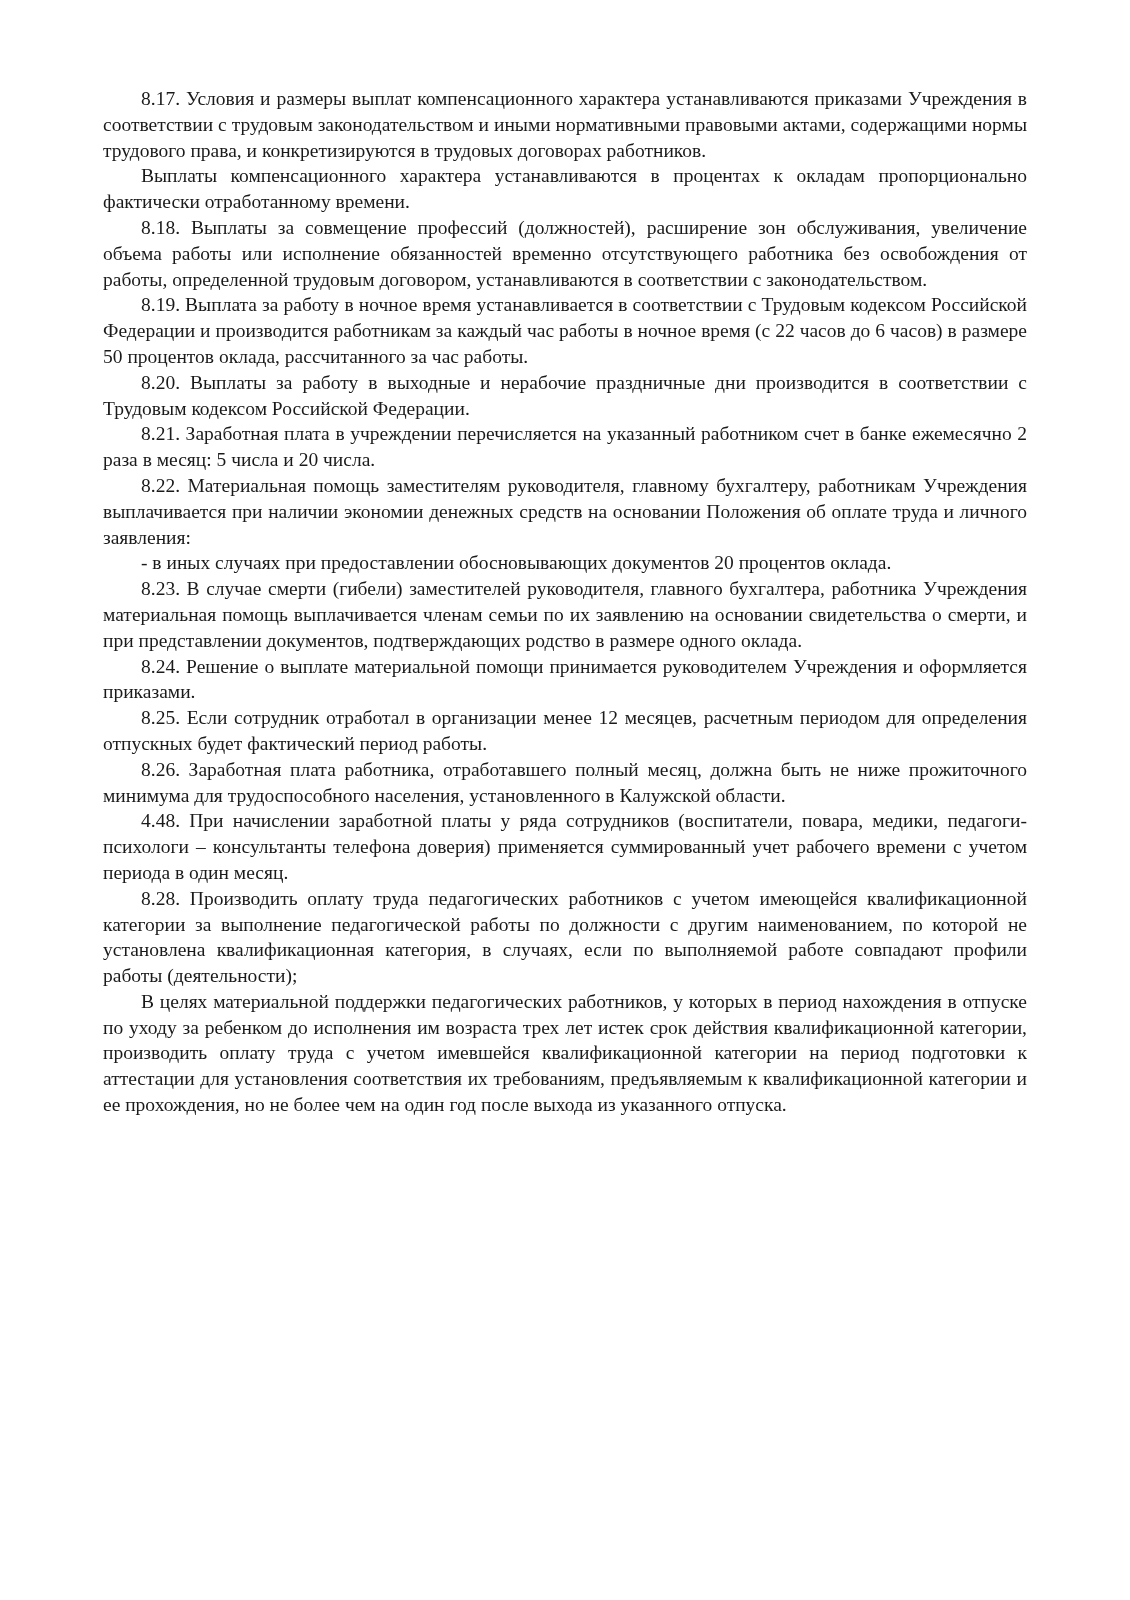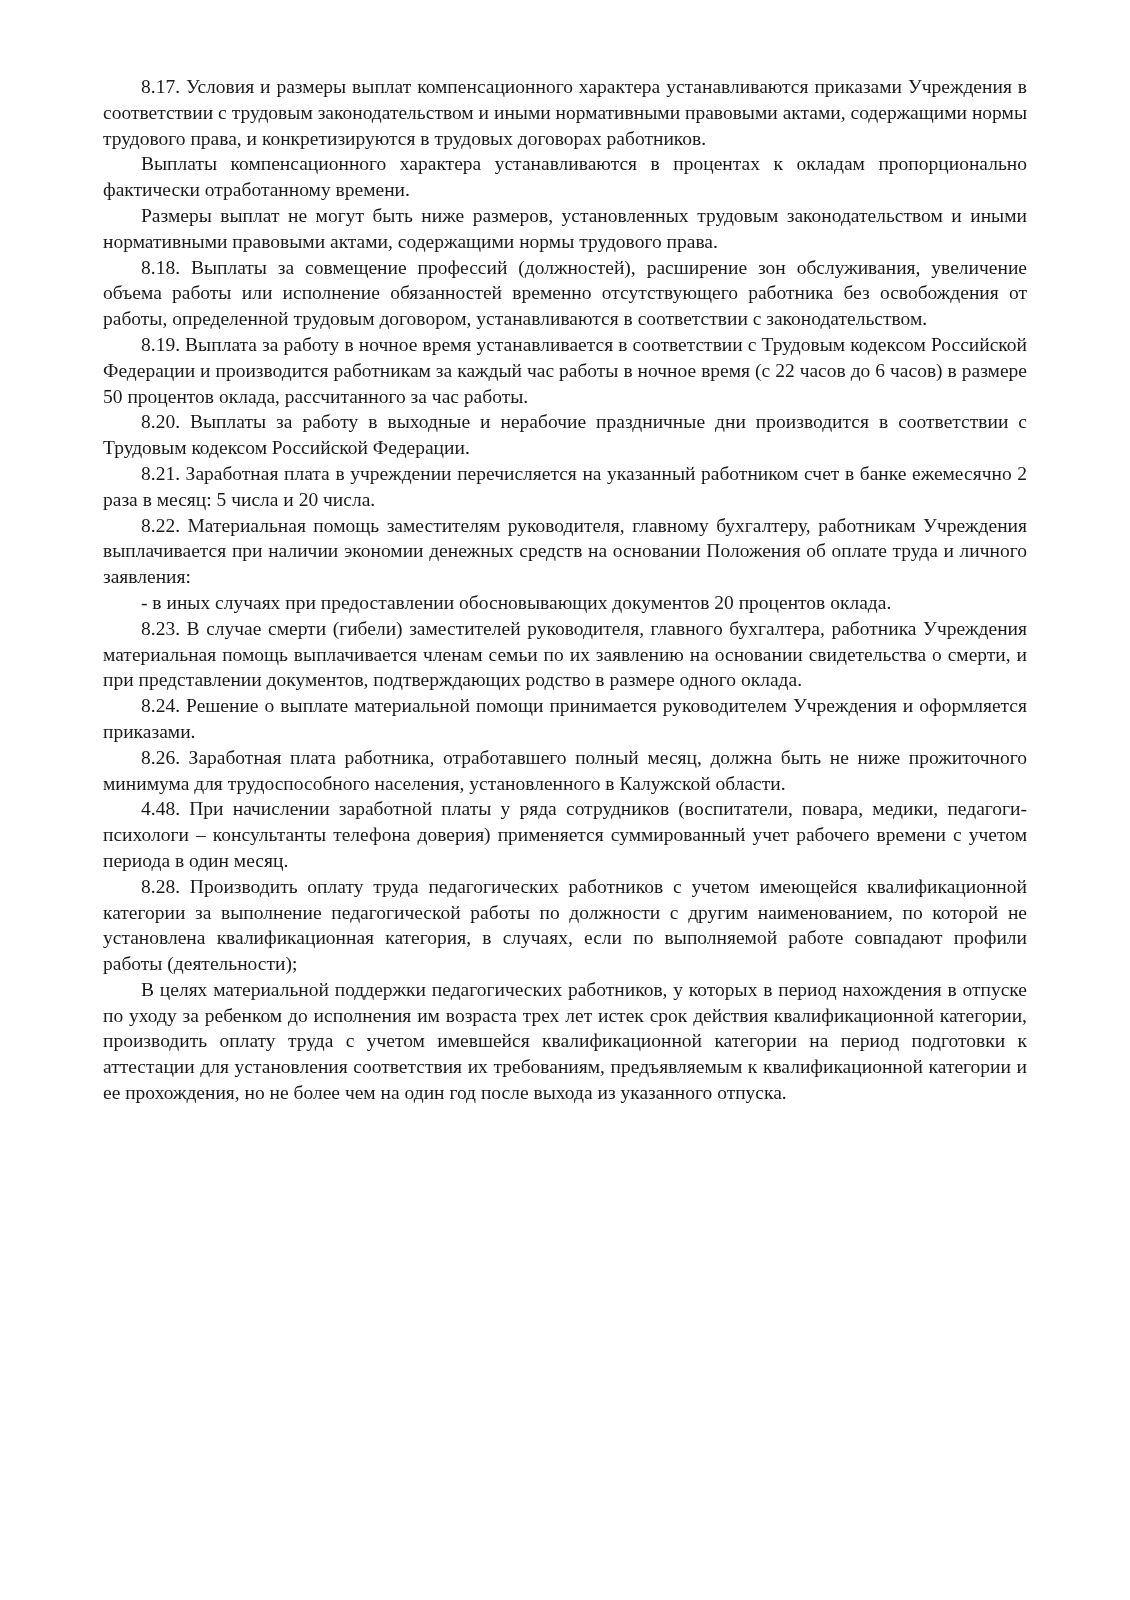--- a/index.html
+++ b/index.html
@@ -1,35 +1,35 @@
 <!DOCTYPE html>
 <html><head>
 <meta charset="utf-8">
 <style>
   html, body { margin:0; padding:0; background:#ffffff; }
   body { width:1130px; height:1600px; position:relative; overflow:hidden; }
   .page {
-    position:absolute; left:103px; top:74px; width:924px;
+    position:absolute; left:103px; top:86px; width:924px;
     font-family:"Liberation Serif", "DejaVu Serif", serif;
     font-size:19.5px; line-height:25.8px; color:#1a1a1a;
   }
   .p { text-align:justify; text-indent:38px; margin:0; }
 </style>
 </head>
 <body>
 
 <div class="page">
   <p class="p">8.17. Условия и размеры выплат компенсационного характера устанавливаются приказами Учреждения в соответствии с трудовым законодательством и иными нормативными правовыми актами, содержащими нормы трудового права, и конкретизируются в трудовых договорах работников.</p>
   <p class="p">Выплаты компенсационного характера устанавливаются в процентах к окладам пропорционально фактически отработанному времени.</p>
-  <p class="p">Размеры выплат не могут быть ниже размеров, установленных трудовым законодательством и иными нормативными правовыми актами, содержащими нормы трудового права.</p>
   <p class="p">8.18. Выплаты за совмещение профессий (должностей), расширение зон обслуживания, увеличение объема работы или исполнение обязанностей временно отсутствующего работника без освобождения от работы, определенной трудовым договором, устанавливаются в соответствии с законодательством.</p>
   <p class="p">8.19. Выплата за работу в ночное время устанавливается в соответствии с Трудовым кодексом Российской Федерации и производится работникам за каждый час работы в ночное время (с 22 часов до 6 часов) в размере 50 процентов оклада, рассчитанного за час работы.</p>
   <p class="p">8.20. Выплаты за работу в выходные и нерабочие праздничные дни производится в соответствии с Трудовым кодексом Российской Федерации.</p>
   <p class="p">8.21. Заработная плата в учреждении перечисляется на указанный работником счет в банке ежемесячно 2 раза в месяц: 5 числа и 20 числа.</p>
   <p class="p">8.22. Материальная помощь заместителям руководителя, главному бухгалтеру, работникам Учреждения выплачивается при наличии экономии денежных средств на основании Положения об оплате труда и личного заявления:</p>
   <p class="p">- в иных случаях при предоставлении обосновывающих документов 20 процентов оклада.</p>
   <p class="p">8.23. В случае смерти (гибели) заместителей руководителя, главного бухгалтера, работника Учреждения материальная помощь  выплачивается членам семьи по их заявлению на основании свидетельства о смерти, и при представлении документов, подтверждающих родство в размере одного оклада.</p>
   <p class="p">8.24. Решение о выплате материальной помощи принимается руководителем Учреждения и оформляется приказами.</p>
+  <p class="p">8.25. Если сотрудник отработал в организации менее 12 месяцев, расчетным периодом для определения отпускных будет фактический период работы.</p>
   <p class="p">8.26. Заработная плата работника, отработавшего полный месяц, должна быть не ниже прожиточного минимума для трудоспособного населения, установленного в Калужской области.</p>
   <p class="p">4.48. При начислении заработной платы у ряда сотрудников (воспитатели, повара, медики, педагоги-психологи – консультанты телефона доверия) применяется суммированный учет рабочего времени с учетом периода в один месяц.</p>
   <p class="p">8.28. Производить оплату труда педагогических работников с учетом имеющейся квалификационной категории за выполнение педагогической работы по должности с другим наименованием, по которой не установлена квалификационная категория, в случаях, если по выполняемой работе совпадают профили работы (деятельности);</p>
   <p class="p">В целях материальной поддержки педагогических работников, у которых в период нахождения в отпуске по уходу за ребенком до исполнения им возраста трех лет истек срок действия квалификационной категории, производить оплату труда с учетом имевшейся квалификационной категории на период подготовки к аттестации для установления соответствия их требованиям, предъявляемым к квалификационной категории и ее прохождения, но не более чем на один год после выхода из указанного отпуска.</p>
 </div>
 
 </body></html>

